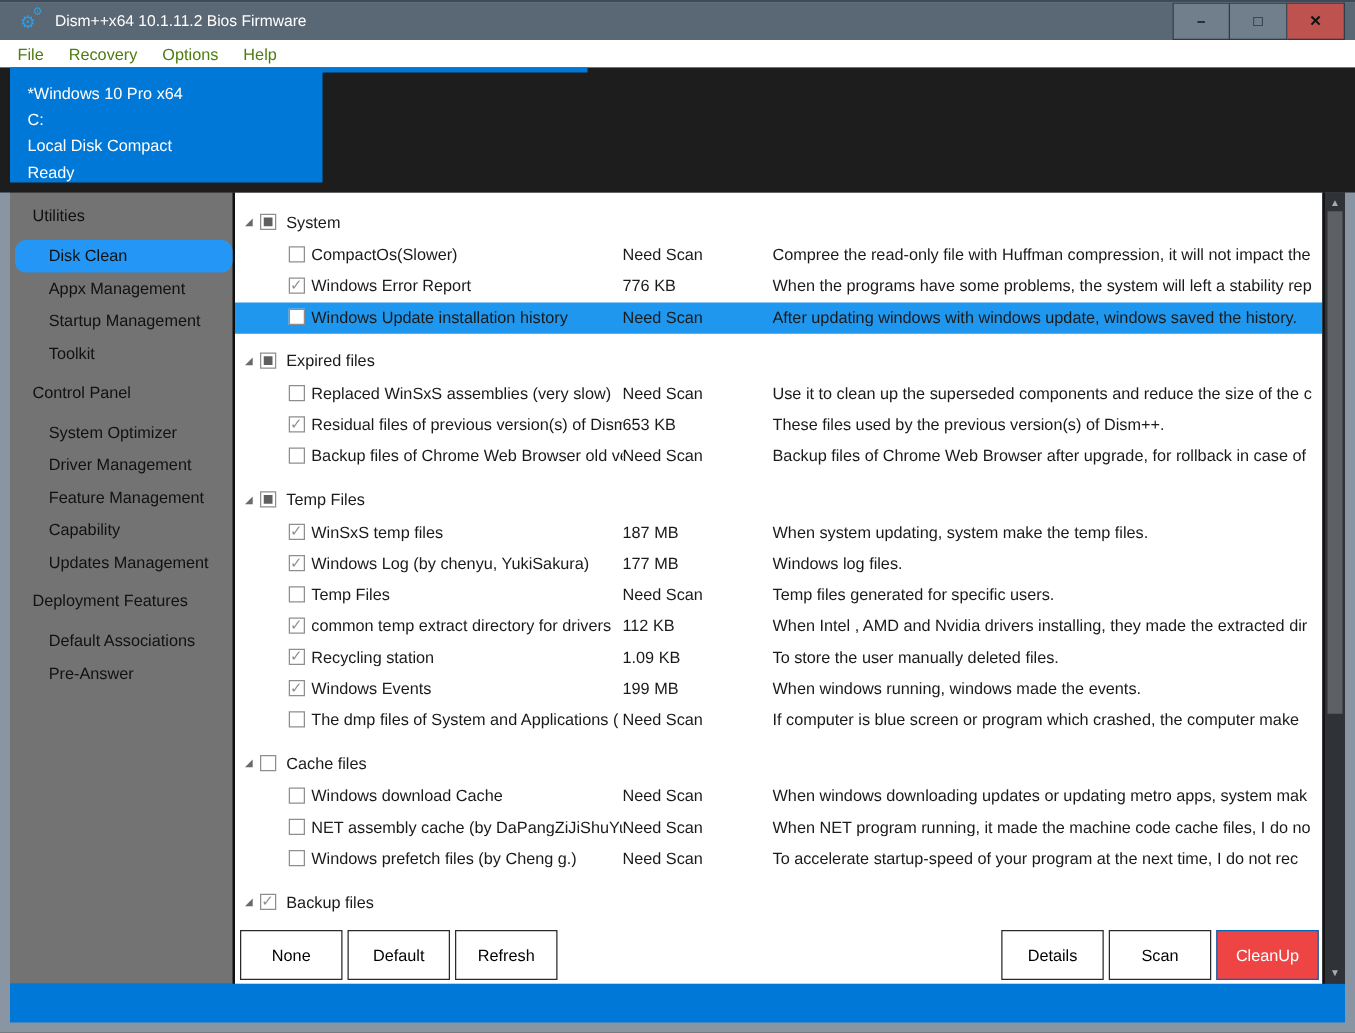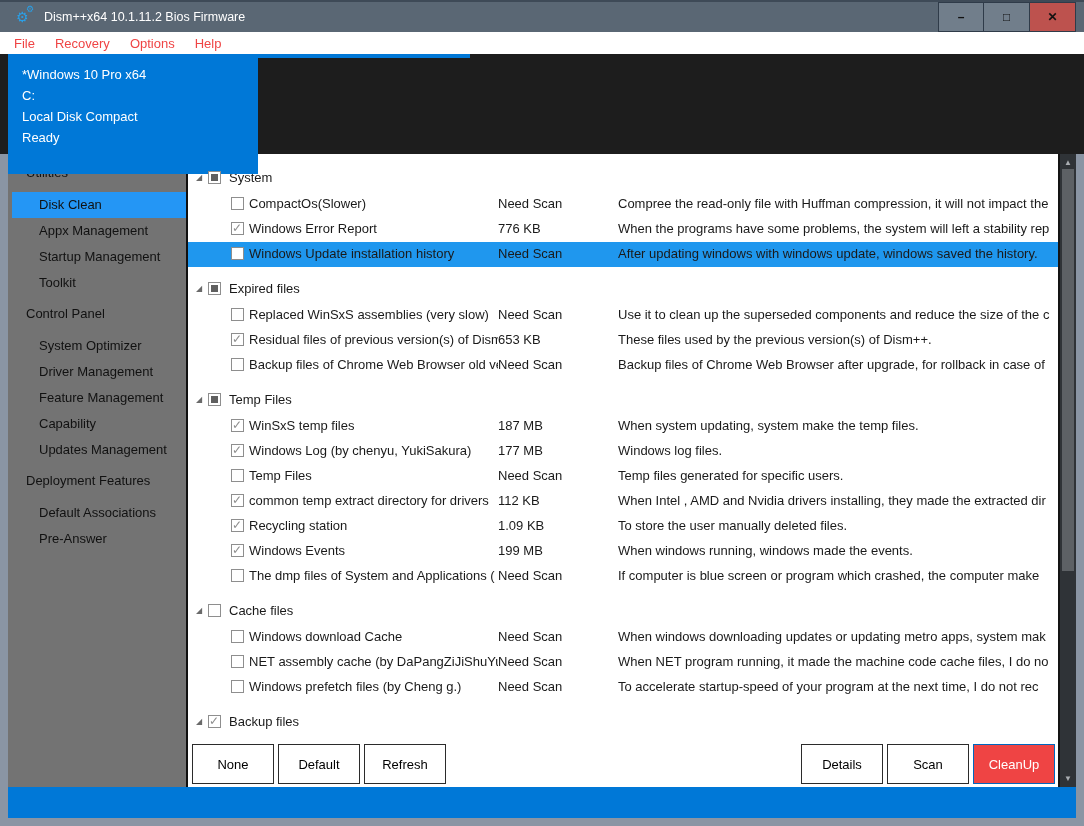--- a/index.html
+++ b/index.html
@@ -20,35 +20,35 @@
   .app-icon .gear-big{ position:absolute; left:0; top:3px; font-size:14px; line-height:14px; color:#2aa0e8;}
   .app-icon .gear-small{ position:absolute; left:10px; top:-2px; font-size:9px; line-height:9px; color:#2aa0e8;}
   .title-text{ color:#ffffff; font-size:12.5px; }
   .win-buttons{ position:absolute; right:8px; top:0; display:flex; height:30px; }
   .win-btn{ width:46px; height:30px; display:flex; align-items:center; justify-content:center;
     background:#717e8b; border:1px solid #2f3b49; color:#111; font-size:12px; font-weight:bold; cursor:default;}
   .win-btn + .win-btn{ border-left:none; }
   .win-btn.close{ background:#bd524e; }
   
   .menubar{ height:22px; background:#ffffff; margin:0 -8px; display:flex; align-items:center; padding-left:14px; }
-  .menu-item{ font-size:13px; color:#ef4444; padding:0 10px; }
+  .menu-item{ font-size:13px; color:#4d7c0f; padding:0 10px; }
   .menu-item:first-child{ padding-left:0; }
   
   .header-zone{ height:100px; background:#1d1d1d; position:relative; margin:0 -8px; padding:0 8px; }
   .accent-strip{ position:absolute; left:8px; top:0; width:462px; height:4px; background:#0078d7; }
-  .os-panel{ position:absolute; left:8px; top:0; width:250px; height:120px; background:#0078d7;
+  .os-panel{ position:absolute; left:8px; top:0; width:250px; height:92px; background:#0078d7;
     padding:10px 0 0 14px; }
   .os-line{ color:#ffffff; font-size:13px; line-height:21px; white-space:nowrap; }
   
   .content{ display:flex; height:633px; background:#1d1d1d; }
   .sidebar{ width:180px; background:#737373; border-right:2px solid #101010; padding-top:6px; flex:none; }
   .side-hdr{ height:26px; line-height:26px; padding-left:18px; font-size:13px; color:#111; margin:5px 0 6px 0; }
   .side-hdr.first{ margin-top:0; }
   .side-item{ height:26px; line-height:26px; padding-left:31px; font-size:13px; color:#111; cursor:default; }
-  .side-item.selected{ background:#2496f5; margin-left:4px; padding-left:27px; }
+  .side-item.selected{ background:#2496f5; margin-left:4px; padding-left:27px;border-radius:9px; }
   .main{ width:870px; background:#ffffff; display:flex; flex-direction:column; flex:none; }
   .list{ height:587px; padding-top:8px; overflow:hidden; }
   .group-hdr{ height:30px; display:flex; align-items:center; padding-left:6px; margin-top:6px; }
   .group-hdr:first-child{ margin-top:0; }
   .arrow{ width:14px; font-size:8px; color:#6a6a6a; text-align:left; padding-left:2px; }
   .g-lbl{ margin-left:8px; font-size:13px; }
   .row{ height:25px; position:relative; }
   .row.selected{ background:#1f97ee; }
   .cb{ width:13px; height:13px; border:1px solid #8e8e8e; background:#fff; display:inline-block; position:relative; flex:none; }
   .cb.checked::after{ content:"\2713"; color:#8f8f8f; font-size:12px; line-height:12px; position:absolute; left:0px; top:-1px; }

